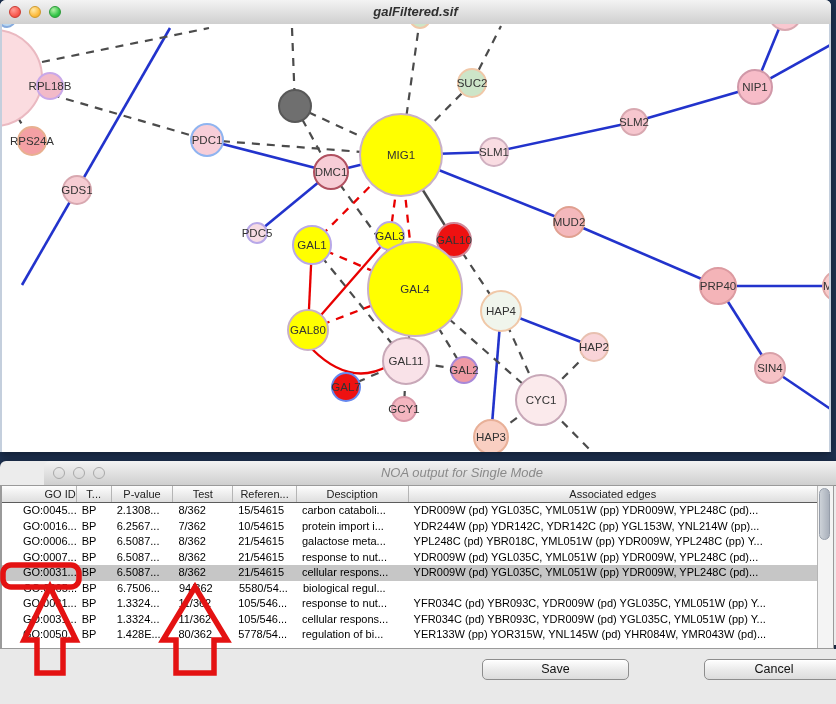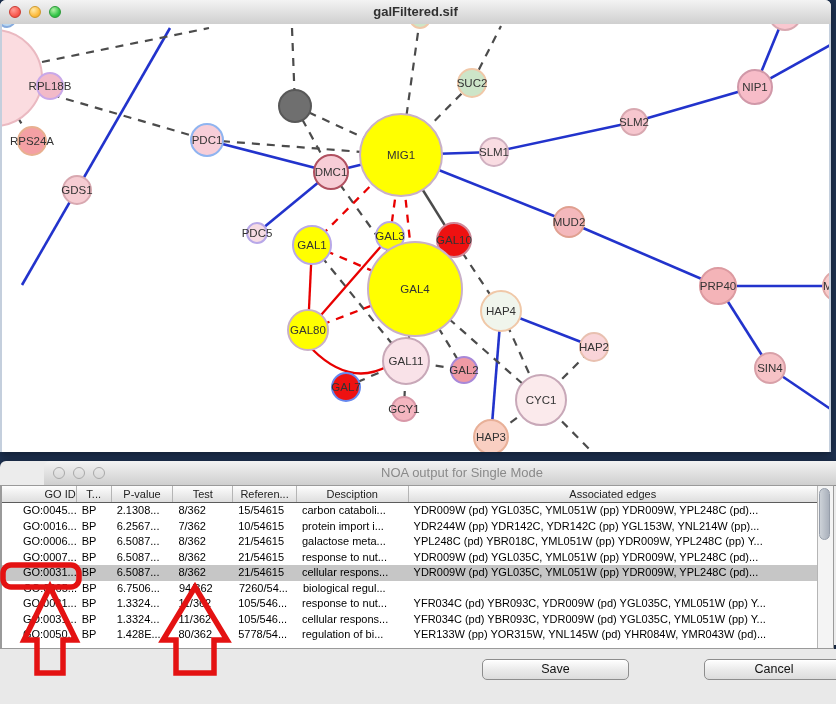--- a/index.html
+++ b/index.html
@@ -13,21 +13,21 @@
   
   #net-window{left:0;top:0;width:831px;height:452px;border-radius:6px 6px 0 0;}
   .titlebar{
     height:24px;border-radius:6px 6px 0 0;
     background:linear-gradient(#f3f3f3,#cfcfcf);
     border-bottom:1px solid #8f8f8f;
     display:flex;align-items:center;position:relative;
   }
   .titlebar .title{
     position:absolute;left:0;right:0;text-align:center;
-    font-size:13px;font-weight:bold;color:#303030;line-height:24px;
+    font-size:13px;font-weight:bold;color:#303030;line-height:24px;font-style:italic;
   }
   .lights{display:flex;gap:8px;margin-left:9px;z-index:2;}
   .light{width:12px;height:12px;border-radius:50%;box-sizing:border-box;}
   .light.red{background:radial-gradient(circle at 35% 30%,#ff9d97,#f95b50 60%,#d93a31);border:1px solid #ca3a32;}
   .light.yellow{background:radial-gradient(circle at 35% 30%,#ffe9a8,#fdbc40 60%,#e09e1f);border:1px solid #cf9a2d;}
   .light.green{background:radial-gradient(circle at 35% 30%,#b4f0a8,#35c649 60%,#1ea133);border:1px solid #2b9a38;}
   .light.hollow{background:transparent;border:1.5px solid #a9a9a9;}
   #net-canvas{
     position:absolute;left:0;top:24px;width:827px;height:428px;
     background:#ffffff;overflow:hidden;
@@ -280,21 +280,21 @@
             <div class="tcell c3">8/362</div>
             <div class="tcell c4">21/54615</div>
             <div class="tcell c5">cellular respons...</div>
             <div class="tcell c6">YDR009W (pd) YGL035C, YML051W (pp) YDR009W, YPL248C (pd)...</div>
           </div>
           <div class="trow">
             <div class="tcell c0">GO:0065...</div>
             <div class="tcell c1">BP</div>
             <div class="tcell c2">6.7506...</div>
             <div class="tcell c3">94/362</div>
-            <div class="tcell c4">7260/54...</div>
+            <div class="tcell c4">5580/54...</div>
             <div class="tcell c5">biological regul...</div>
           </div>
           <div class="trow">
             <div class="tcell c0">GO:0031...</div>
             <div class="tcell c1">BP</div>
             <div class="tcell c2">1.3324...</div>
             <div class="tcell c3">11/362</div>
             <div class="tcell c4">105/546...</div>
             <div class="tcell c5">response to nut...</div>
             <div class="tcell c6">YFR034C (pd) YBR093C, YDR009W (pd) YGL035C, YML051W (pp) Y...</div>

